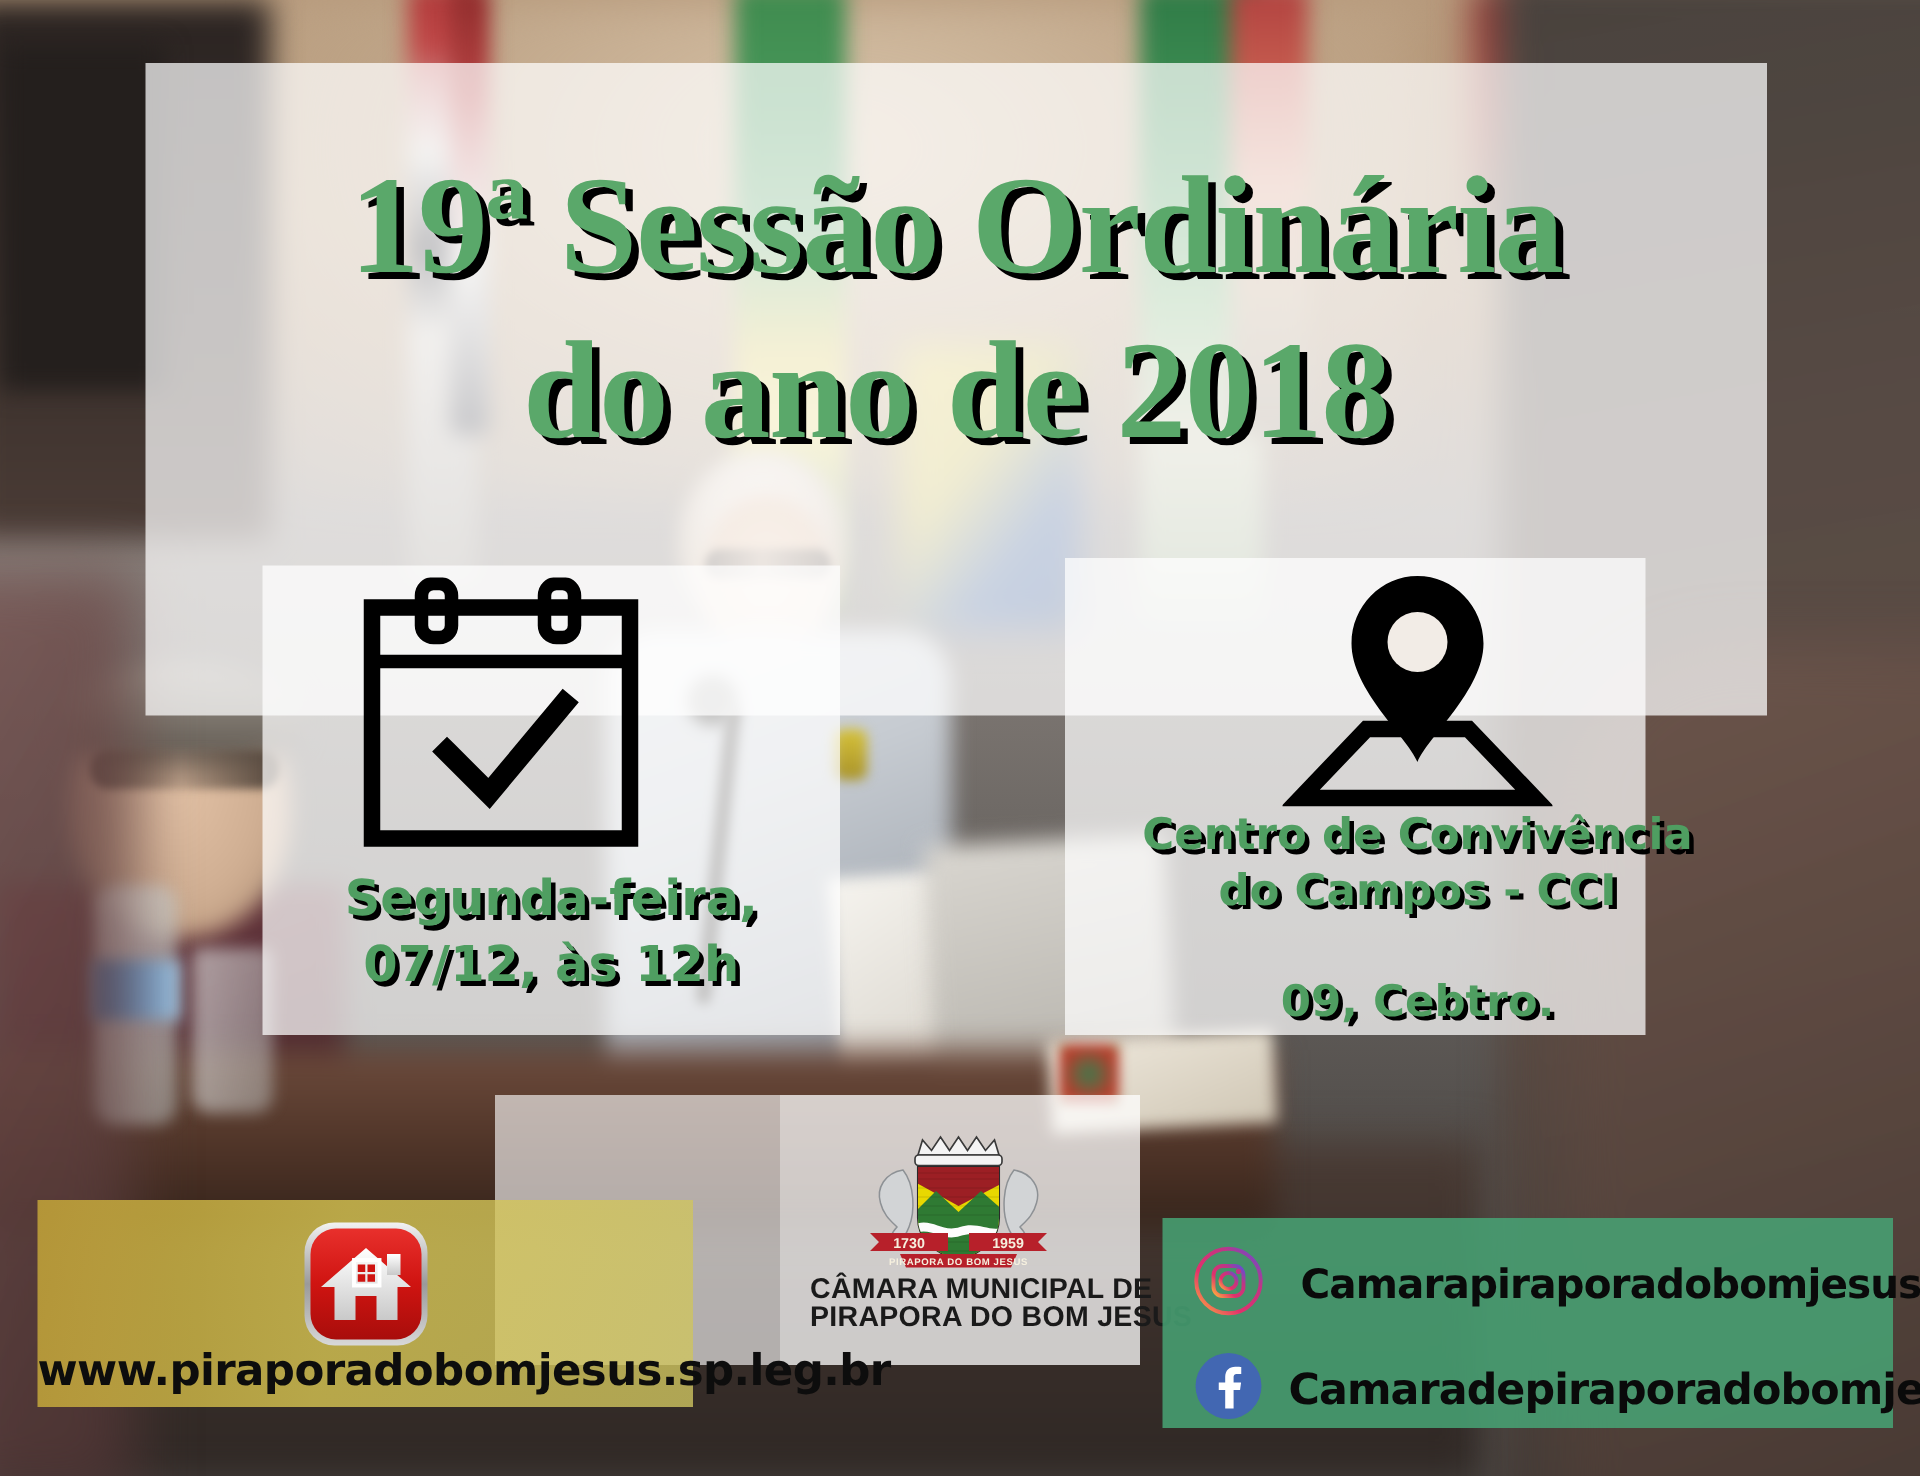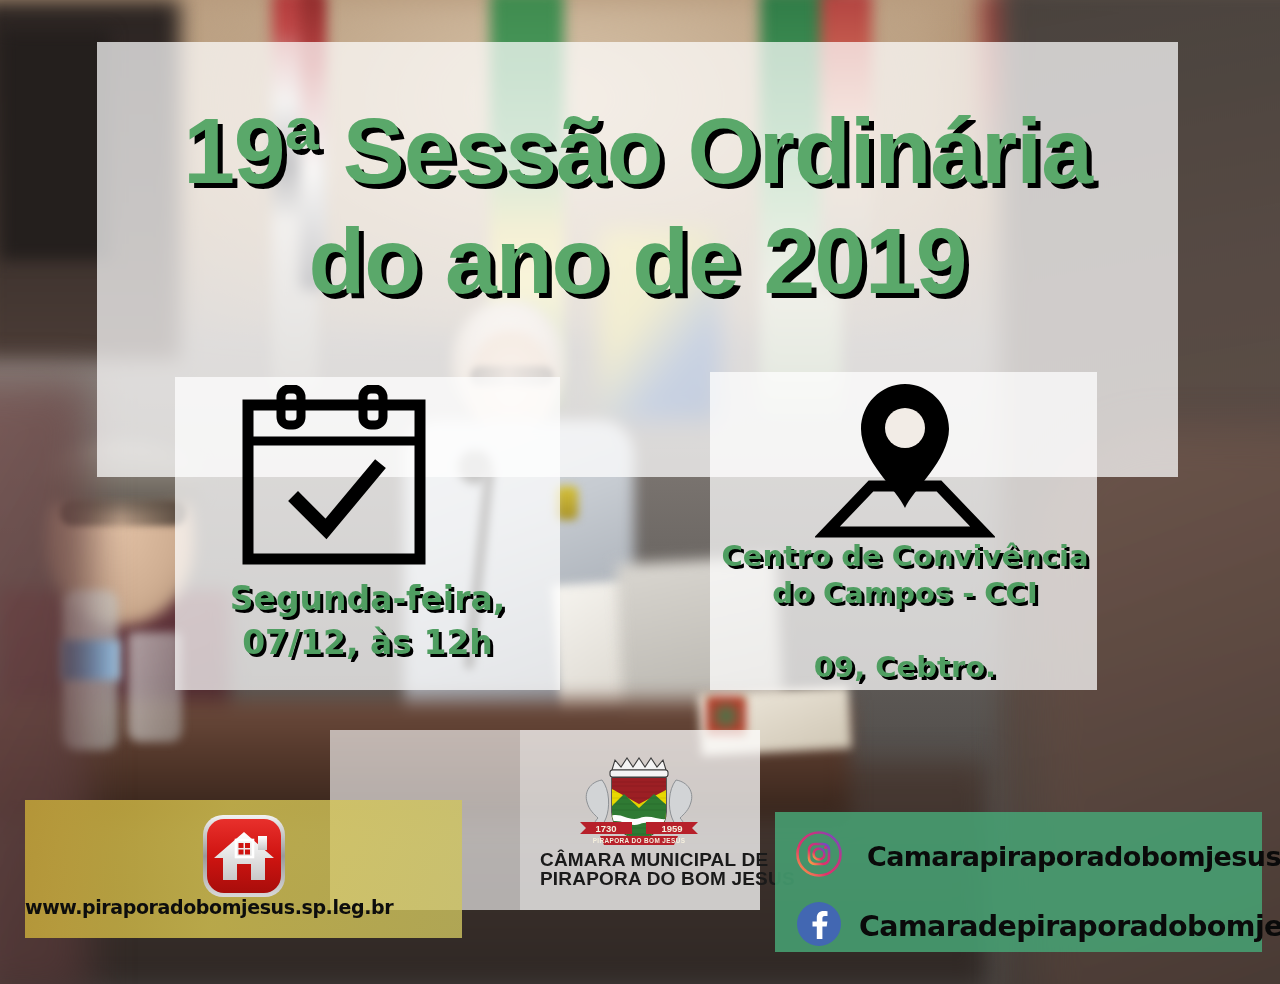--- a/index.html
+++ b/index.html
@@ -129,58 +129,58 @@
   .panel-place  { left:710px; top:372px; width:387px; height:318px; }
   .panel-logo   { left:330px; top:730px; width:430px; height:180px;
                   background:rgba(255,255,255,.62); }
   .panel-logo2  { left:520px; top:730px; width:240px; height:180px;
                   background:rgba(255,255,255,.35); }
 
   
   .headline {
     position:absolute; left:97px; top:96px; width:1081px;
     text-align:center; color:#5aa86a;
-    font-family:Liberation Sans, sans-serif;
+    font-family:Liberation Serif, serif;
     font-weight:bold; font-size:93px; line-height:110px;
     letter-spacing:-1px;
     text-shadow:5px 5px 0 #000;
     white-space:nowrap;
   }
   .headline .l2 { display:block; }
 
   
   .date-block { position:absolute; left:175px; top:377px; width:318px; height:313px; }
   .cal-wrap { position:absolute; left:50%; top:8px; transform:translateX(-50%); }
   .date-text {
     position:absolute; left:0; top:200px; width:385px; text-align:center;
     color:#4f9e61; font-family:"DejaVu Sans", sans-serif; font-weight:bold;
     font-size:33px; line-height:44px; text-shadow:3px 3px 0 #000;
     white-space:nowrap;
   }
 
   
-  .place-block { position:absolute; left:700px; top:372px; width:410px; height:330px; }
+  .place-block { position:absolute; left:740px; top:372px; width:410px; height:330px; }
   .pin-wrap { position:absolute; left:50%; top:6px; transform:translateX(-50%); }
   .place-text {
     position:absolute; left:0; top:166px; width:410px; text-align:center;
     color:#4f9e61; font-family:"DejaVu Sans", sans-serif; font-weight:bold;
     font-size:29px; line-height:37px; text-shadow:3px 3px 0 #000;
     white-space:nowrap;
   }
 
   
   .footer-site {
     position:absolute; left:25px; top:800px; width:437px; height:138px;
     background:linear-gradient(100deg, rgba(203,172,56,.80) 0%, rgba(216,198,82,.80) 45%, rgba(206,196,96,.80) 100%);
   }
   .home-icon-wrap { position:absolute; left:50%; top:14px; transform:translateX(-50%); }
   .site-url {
-    position:absolute; left:0; top:96px; width:437px; text-align:left;
+    position:absolute; left:0; top:96px; width:437px; text-align:right;
     color:#0d0d0d; font-family:"DejaVu Sans", sans-serif; font-weight:bold;
-    font-size:19px; letter-spacing:-.4px; white-space:nowrap;
+    font-size:29px; letter-spacing:-.4px; white-space:nowrap;
   }
 
   
   .footer-social {
     position:absolute; left:775px; top:812px; width:487px; height:140px;
     background:rgba(71,163,116,.86);
   }
   .social-row { position:absolute; display:flex; align-items:center; gap:16px; }
   .social-row.r1 { left:20px; top:18px;gap:24px; }
   .social-row.r2 { left:20px; top:88px; }
@@ -246,21 +246,21 @@
   </div>
 
   <div class="panel panel-title"></div>
   <div class="panel panel-date"></div>
   <div class="panel panel-place"></div>
   <div class="panel panel-logo"></div>
   <div class="panel panel-logo2"></div>
 
   <div class="headline">
     <span>19ª Sessão Ordinária</span>
-    <span class="l2">do ano de 2019</span>
+    <span class="l2">do ano de 2018</span>
   </div>
 
   <div class="date-block">
     <div class="cal-wrap">
       <svg width="184" height="180" viewBox="0 0 184 180" aria-hidden="true">
 
         <rect x="39" y="4" width="20" height="36" rx="8" fill="none" stroke="#000" stroke-width="9"></rect>
         <rect x="121" y="4" width="20" height="36" rx="8" fill="none" stroke="#000" stroke-width="9"></rect>
 
         <rect x="6" y="20" width="172" height="154" fill="none" stroke="#000" stroke-width="11"></rect>

